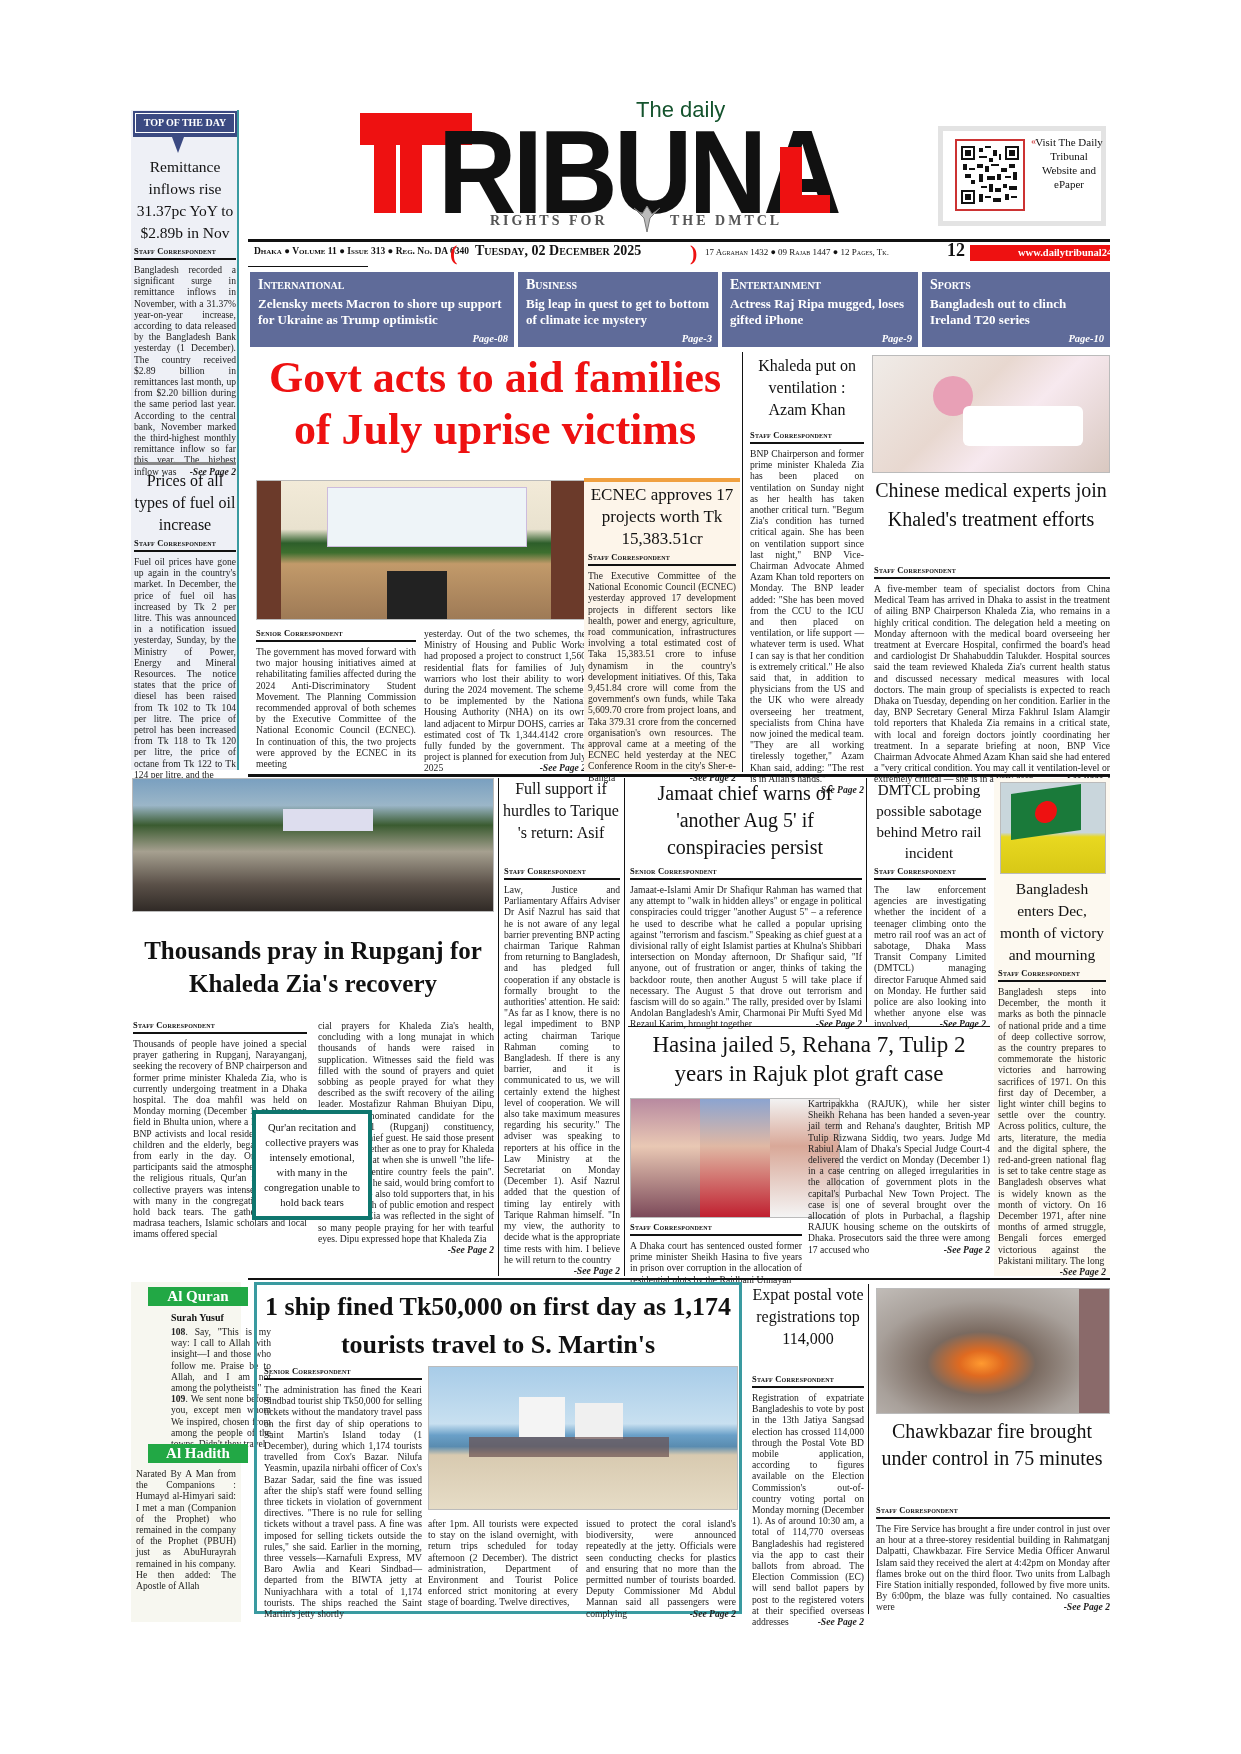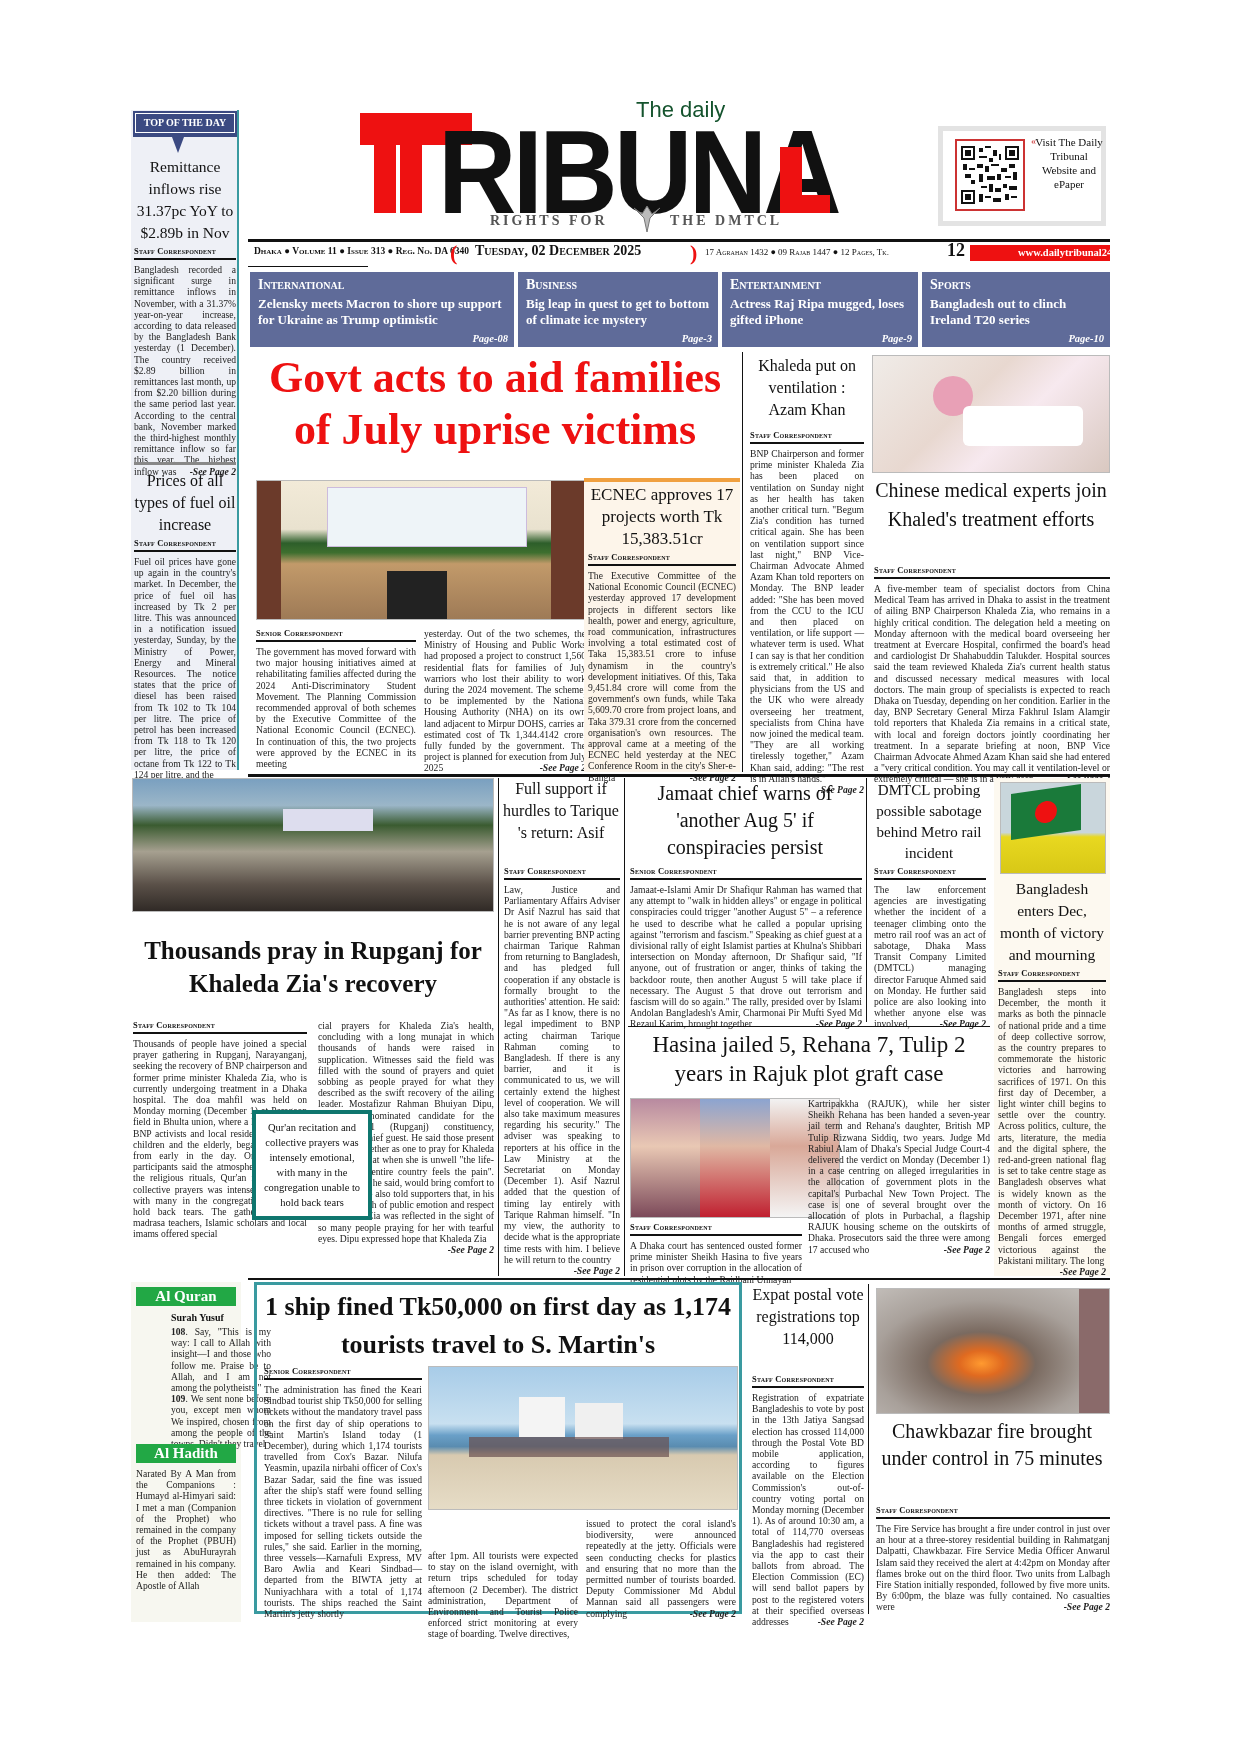--- a/index.html
+++ b/index.html
@@ -15,21 +15,21 @@
   .rule-v { position: absolute; width: 2px; background: #111; }
   .rule-h { position: absolute; height: 2px; background: #111; }
   .photo { position: absolute; overflow: hidden; border: 1px solid #bbb; }
   
   .mast-T { position: absolute; background: #ee1111; }
   .mast-text { position: absolute; font-family: "Liberation Sans", sans-serif; font-weight: 900; color: #111; font-size: 118px; letter-spacing: -4px; line-height: 1; transform: scaleX(0.92); transform-origin: left top; }
   .section-box { position: absolute; background: #5f6b99; color: #fff; padding: 5px 8px; }
   .section-box .sec-title { font-family: "Liberation Serif", serif; font-variant: small-caps; font-weight: bold; font-size: 14px; }
   .section-box .sec-head { font-family: "Liberation Serif", serif; font-weight: bold; font-size: 13px; line-height: 16px; margin-top: 3px; }
   .section-box .sec-page { position: absolute; right: 6px; bottom: 3px; font-style: italic; font-weight: bold; font-size: 10.5px; font-family: "Liberation Serif", serif; }
-  .green-tag { background: #22a845; color: #fff; text-align: center; font-family: "Liberation Serif", serif; font-weight: bold; font-size: 15px; padding: 1px 0; }
+  .green-tag { background: #22a845; color: #fff; text-align: center; font-family: "Liberation Serif", serif; font-weight: bold; font-size: 15px; padding: 1px 0; margin-left: 12px; }
 </style>
 </head>
 <body>
 
 <div class="abs" style="left:131px;top:110px;width:108px;height:660px;background:#eef0f6;border-right:2px solid #3a9aa0;"></div>
 <div class="abs" style="left:133px;top:111px;width:104px;height:26px;background:#3b4a82;padding:2px;">
   <div style="border:1px solid #fff;color:#fff;font-family:'Liberation Serif',serif;font-size:10px;font-weight:bold;text-align:center;line-height:18px;">TOP OF THE DAY</div>
 </div>
 <div class="abs" style="left:172px;top:137px;width:0;height:0;border-left:6px solid transparent;border-right:6px solid transparent;border-top:16px solid #3b4a82;"></div>
 <div class="abs head" style="left:133px;top:156px;width:104px;font-size:15.5px;line-height:22px;">Remittance inflows rise 31.37pc YoY to $2.89b in Nov</div>
@@ -233,21 +233,21 @@
 <div class="abs head" style="left:262px;top:1288px;width:472px;font-size:26px;line-height:38px;font-weight:bold;">1 ship fined Tk50,000 on first day as 1,174 tourists travel to S. Martin's</div>
 <div class="photo" style="left:428px;top:1366px;width:310px;height:144px;background:linear-gradient(180deg,#a8cce8 0%,#c8e0f0 40%,#6aa0c8 48%,#5a8cb0 56%,#d8cab0 62%,#e6dcc6 100%);">
   <div style="position:absolute;left:90px;top:30px;width:46px;height:40px;background:#f4f4f4;"></div>
   <div style="position:absolute;left:146px;top:36px;width:48px;height:36px;background:#f0f0f0;"></div>
   <div style="position:absolute;left:40px;top:70px;width:200px;height:20px;background:#6a5050;opacity:.7;"></div>
 </div>
 <div class="abs" style="left:264px;top:1366px;width:158px;">
   <div class="byline">Senior Correspondent</div>
   <div class="body-text">The administration has fined the Keari Sindbad tourist ship Tk50,000 for selling tickets without the mandatory travel pass on the first day of ship operations to Saint Martin's Island today (1 December), during which 1,174 tourists travelled from Cox's Bazar. Nilufa Yeasmin, upazila nirbahi officer of Cox's Bazar Sadar, said the fine was issued after the ship's staff were found selling three tickets in violation of government directives. "There is no rule for selling tickets without a travel pass. A fine was imposed for selling tickets outside the rules," she said. Earlier in the morning, three vessels—Karnafuli Express, MV Baro Awlia and Keari Sindbad—departed from the BIWTA jetty at Nuniyachhara with a total of 1,174 tourists. The ships reached the Saint Martin's jetty shortly</div>
 </div>
-<div class="abs body-text" style="left:428px;top:1518px;width:150px;margin-top:32px;">after 1pm. All tourists were expected to stay on the island overnight, with return trips scheduled for today afternoon (2 December). The district administration, Department of Environment and Tourist Police enforced strict monitoring at every stage of boarding. Twelve directives,</div>
+<div class="abs body-text" style="left:428px;top:1518px;width:150px;">after 1pm. All tourists were expected to stay on the island overnight, with return trips scheduled for today afternoon (2 December). The district administration, Department of Environment and Tourist Police enforced strict monitoring at every stage of boarding. Twelve directives,</div>
 <div class="abs" style="left:586px;top:1518px;width:150px;">
   <div class="body-text"><span>issued to protect the coral island's biodiversity, were announced repeatedly at the jetty. Officials were seen conducting checks for plastics and ensuring that no more than the permitted number of tourists boarded. Deputy Commissioner Md Abdul Mannan said all passengers were complying</span> <span class="see">-See Page 2</span></div>
 </div>
 
 <div class="abs head" style="left:750px;top:1284px;width:116px;font-size:16px;line-height:22px;">Expat postal vote registrations top 114,000</div>
 <div class="abs" style="left:752px;top:1374px;width:112px;">
   <div class="byline">Staff Correspondent</div>
   <div class="body-text"><span>Registration of expatriate Bangladeshis to vote by post in the 13th Jatiya Sangsad election has crossed 114,000 through the Postal Vote BD mobile application, according to figures available on the Election Commission's out-of-country voting portal on Monday morning (December 1). As of around 10:30 am, a total of 114,770 overseas Bangladeshis had registered via the app to cast their ballots from abroad. The Election Commission (EC) will send ballot papers by post to the registered voters at their specified overseas addresses</span> <span class="see">-See Page 2</span></div>
 </div>
 <div class="rule-v" style="left:868px;top:1284px;height:330px;width:1px;"></div>

